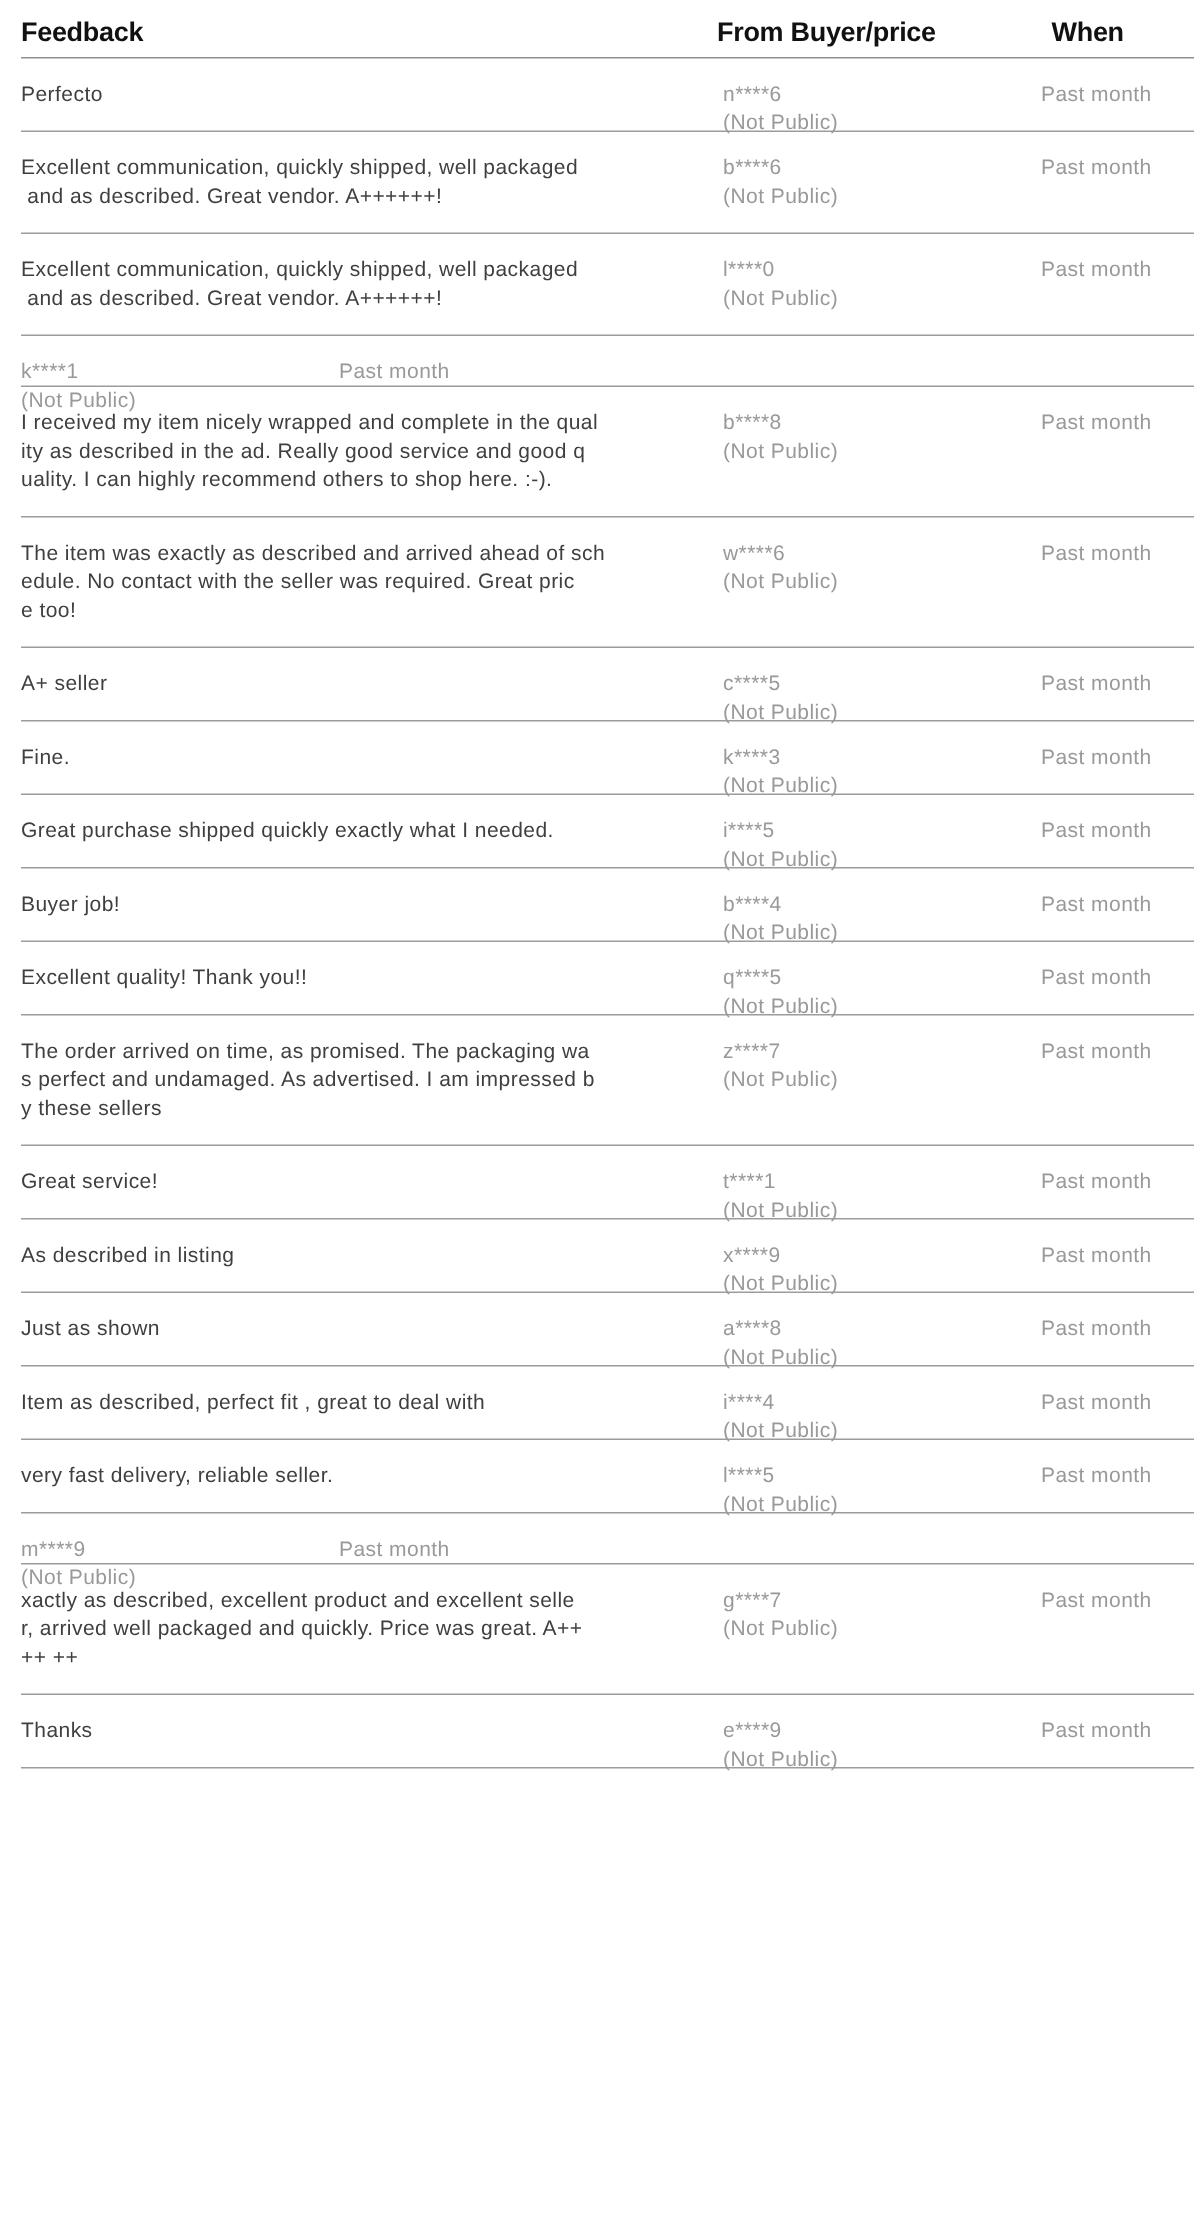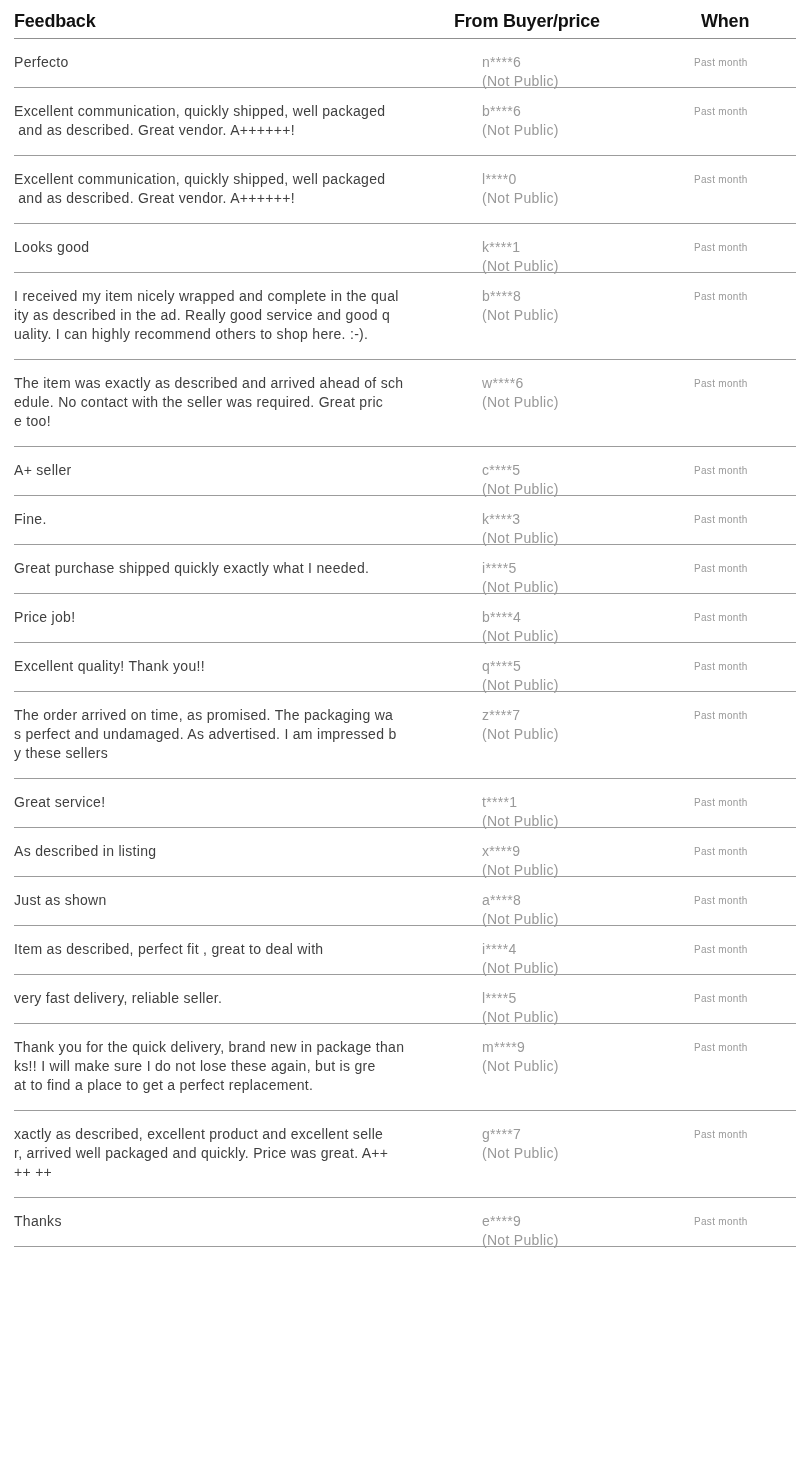--- a/index.html
+++ b/index.html
@@ -21,21 +21,21 @@
   .header-cell {
     position: absolute;
     top: 11px;
     font-size: 18px;
     font-weight: bold;
     color: var(--header-text, #111111);
     letter-spacing: -0.2px;
     white-space: nowrap;
   }
   .hc-feedback { left: 0; }
-  .hc-buyer    { left: 440px; }
+  .hc-buyer    { left: 464px; }
   .hc-when     { left: 687px; }
 
   .frow {
     display: flex;
     align-items: flex-start;
     padding-top: 14px;
     border-bottom: 1px solid var(--row-border, #9c9c9c);
   }
   .cell-feedback {
     width: 468px;
@@ -50,21 +50,21 @@
     width: 212px;
     height: 19px;            
     overflow: visible;
     font-size: 14px;
     line-height: 19px;
     letter-spacing: 0.3px;
     color: var(--muted-text, #999999);
   }
   .cell-when {
     width: 102px;
-    font-size: 10px;
+    font-size: 14px;
     line-height: 19px;
     letter-spacing: 0.3px;
     color: var(--muted-text, #999999);
     white-space: nowrap;
   }
 </style>
 </head>
 <body>
 
 <div class="table-wrap">
@@ -98,21 +98,20 @@
       <div class="cell-feedback">Excellent communication, quickly shipped, well packaged
  and as described. Great vendor. A++++++!</div>
       <div class="cell-buyer">
         <div>l****0</div>
         <div>(Not Public)</div>
       </div>
       <div class="cell-when">Past month</div>
     </div>
 
     <div class="frow">
-      <div class="cell-feedback">Looks good</div>
       <div class="cell-buyer">
         <div>k****1</div>
         <div>(Not Public)</div>
       </div>
       <div class="cell-when">Past month</div>
     </div>
 
     <div class="frow">
       <div class="cell-feedback">I received my item nicely wrapped and complete in the qual
 ity as described in the ad. Really good service and good q
@@ -156,21 +155,21 @@
     <div class="frow">
       <div class="cell-feedback">Great purchase shipped quickly exactly what I needed.</div>
       <div class="cell-buyer">
         <div>i****5</div>
         <div>(Not Public)</div>
       </div>
       <div class="cell-when">Past month</div>
     </div>
 
     <div class="frow">
-      <div class="cell-feedback">Price job!</div>
+      <div class="cell-feedback">Buyer job!</div>
       <div class="cell-buyer">
         <div>b****4</div>
         <div>(Not Public)</div>
       </div>
       <div class="cell-when">Past month</div>
     </div>
 
     <div class="frow">
       <div class="cell-feedback">Excellent quality! Thank you!!</div>
       <div class="cell-buyer">
@@ -230,23 +229,20 @@
     <div class="frow">
       <div class="cell-feedback">very fast delivery, reliable seller.</div>
       <div class="cell-buyer">
         <div>l****5</div>
         <div>(Not Public)</div>
       </div>
       <div class="cell-when">Past month</div>
     </div>
 
     <div class="frow">
-      <div class="cell-feedback">Thank you for the quick delivery, brand new in package than
-ks!! I will make sure I do not lose these again, but is gre
-at to find a place to get a perfect replacement.</div>
       <div class="cell-buyer">
         <div>m****9</div>
         <div>(Not Public)</div>
       </div>
       <div class="cell-when">Past month</div>
     </div>
 
     <div class="frow">
       <div class="cell-feedback">xactly as described, excellent product and excellent selle
 r, arrived well packaged and quickly. Price was great. A++

